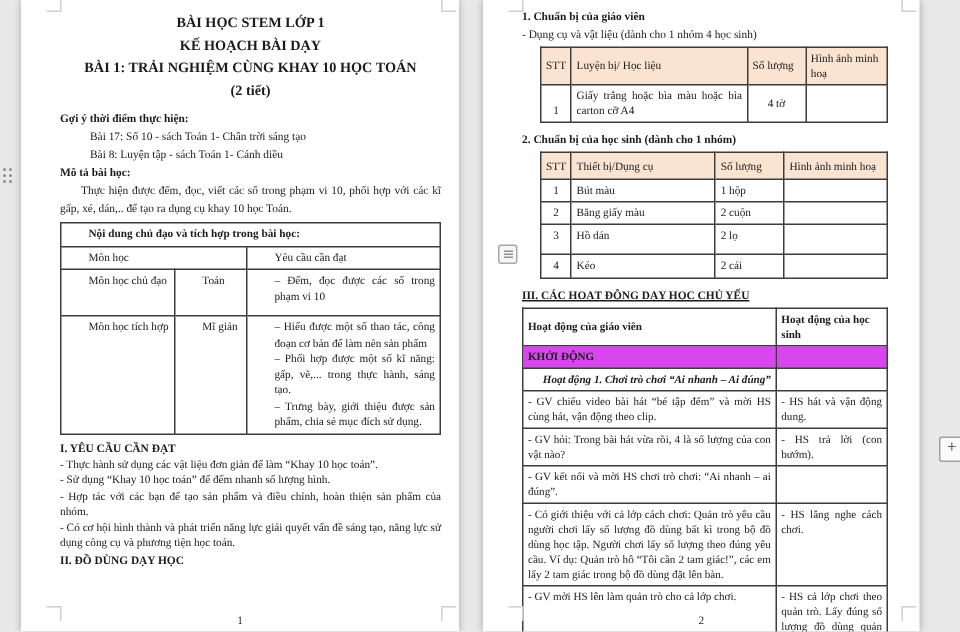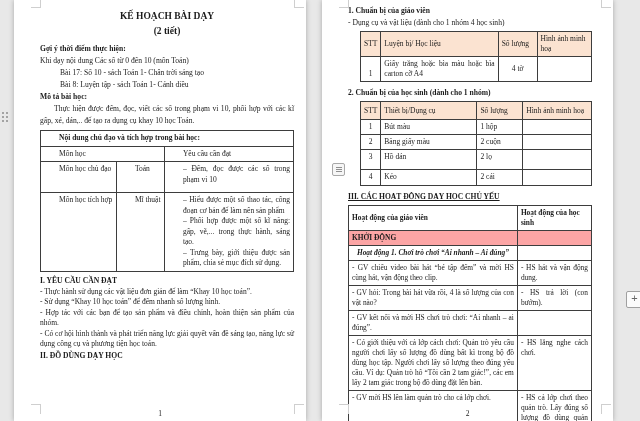--- a/index.html
+++ b/index.html
@@ -50,23 +50,23 @@
   .t-teacher td{height:19px;}
   .t-teacher .qty{text-align:center;vertical-align:middle;}
   .t-student tr:nth-child(4) td{height:15px;}
   .t-student tr:nth-child(5) td{height:11px;}
   .cstt{text-align:center;}
 
   
   .t-act{margin-top:2px;}
   .t-act td,.t-act th{font-size:7.4px;line-height:10px;text-align:justify;}
   .t-act th{font-weight:bold;text-align:left;vertical-align:middle;height:12px;}
-  .t-act .g{background:#fca5a5;height:9px;}
+  .t-act .g{background:#d946ef;height:9px;}
   .t-act .sec{font-weight:bold;}
-  .t-act .acttitle{font-weight:bold;font-style:italic;text-align:center;}
+  .t-act .acttitle{font-weight:bold;font-style:italic;text-align:right;}
 
   .pagenum{position:absolute;bottom:3px;left:0;right:0;text-align:center;
            font-size:7.5px;color:#222;}
 
   
   .mark{position:absolute;width:9px;height:9px;}
   .mark.tl{border-right:1px solid #cfcfcf;border-bottom:1px solid #cfcfcf;}
   .mark.tr{border-left:1px solid #cfcfcf;border-bottom:1px solid #cfcfcf;}
   .mark.bl{border-right:1px solid #cfcfcf;border-top:1px solid #cfcfcf;}
   .mark.br{border-left:1px solid #cfcfcf;border-top:1px solid #cfcfcf;}
@@ -92,26 +92,27 @@
 <div class="canvas">
 
   <div class="page page1">
     <div class="mark tl" style="left:17px;top:-2px;"></div>
     <div class="mark tr" style="left:280px;top:-2px;"></div>
     <div class="mark bl" style="left:17px;top:404px;"></div>
     <div class="mark br" style="left:280px;top:404px;"></div>
 
     <div class="p1-content">
       <div>
+        <div class="tline">BÀI HỌC STEM LỚP 1</div>
         <div class="tline">KẾ HOẠCH BÀI DẠY</div>
+        <div class="tline">BÀI 1: TRẢI NGHIỆM CÙNG KHAY 10 HỌC TOÁN</div>
         <div class="tline">(2 tiết)</div>
       </div>
 
       <p class="h" style="margin-top:4px;">Gợi ý thời điểm thực hiện:</p>
-      <p class="bl">Khi dạy nội dung Các số từ 0 đến 10 (môn Toán)</p>
       <p class="bl indent">Bài 17: Số 10 - sách Toán 1- Chân trời sáng tạo</p>
       <p class="bl indent">Bài 8: Luyện tập - sách Toán 1- Cánh diều</p>
 
       <p class="h">Mô tả bài học:</p>
       <p class="bl just fin">Thực hiện được đếm, đọc, viết các số trong phạm vi 10, phối hợp với các kĩ gấp, xé, dán,.. để tạo ra dụng cụ khay 10 học Toán.</p>
 
       <table class="t-int">
         <tbody>
             <tr>
           <td colspan="3" class="cap">Nội dung chủ đạo và tích hợp trong bài học:</td>
@@ -122,21 +123,21 @@
         </tr>
         <tr class="r-main">
           <td style="width:30%;">Môn học chủ đạo</td>
           <td style="width:19%;">Toán</td>
           <td>
                 <p>– Đếm, đọc được các số trong phạm vi 10</p>
               </td>
         </tr>
         <tr>
           <td>Môn học tích hợp</td>
-          <td>Mĩ thuật</td>
+          <td>Mĩ giản</td>
           <td>
             <p>– Hiểu được một số thao tác, công đoạn cơ bản để làm nên sản phẩm</p>
             <p>– Phối hợp được một số kĩ năng: gấp, vẽ,... trong thực hành, sáng tạo.</p>
             <p>– Trưng bày, giới thiệu được sản phẩm, chia sẻ mục đích sử dụng.</p>
           </td>
         </tr>
       </tbody>
         </table>
 
       <p class="h" style="margin-top:3px;">I. YÊU CẦU CẦN ĐẠT</p>

